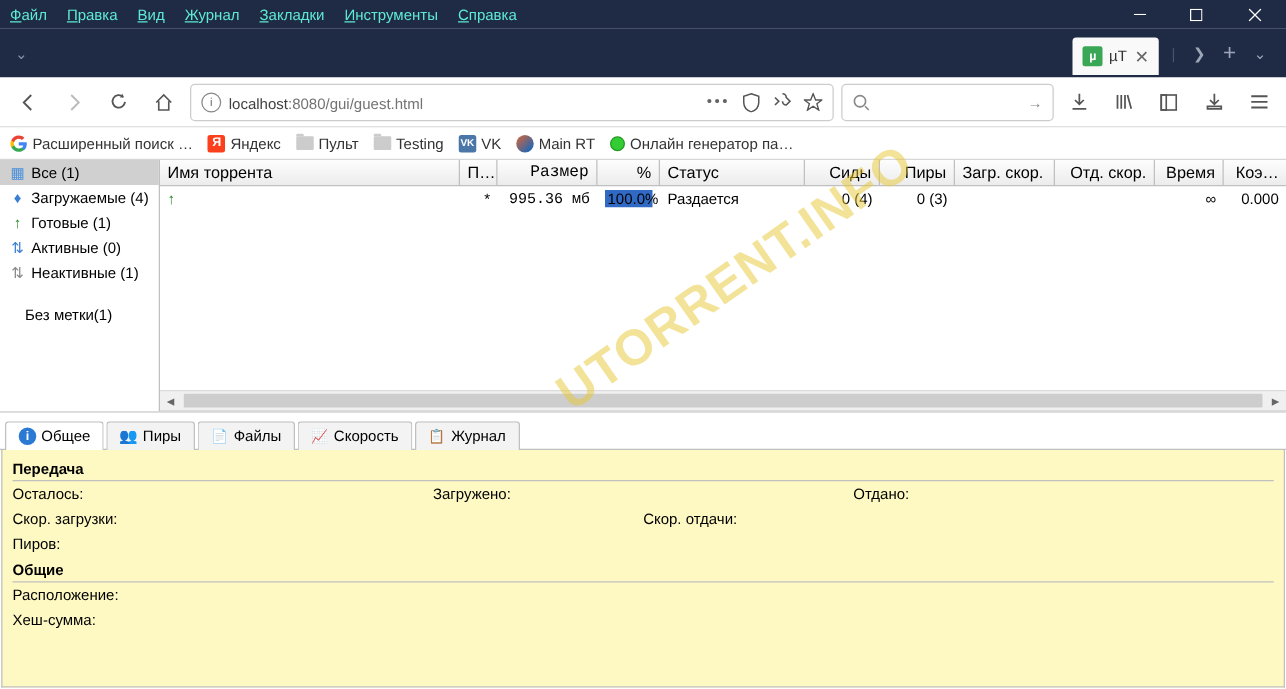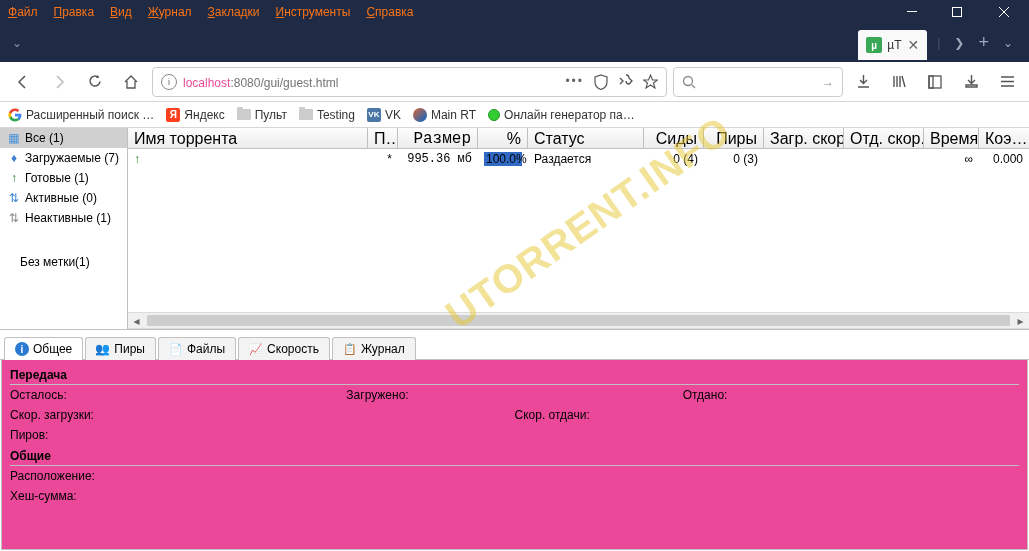--- a/index.html
+++ b/index.html
@@ -1,74 +1,74 @@
 <!DOCTYPE html>
 <html><head>
 <meta charset="utf-8">
 <style>
 * { box-sizing: border-box; margin: 0; padding: 0; font-family: "Segoe UI", Tahoma, sans-serif; font-size: 12px; }
 body { width: 1029px; height: 551px; background: #fff; overflow: hidden; position: relative; }
 
-.titlebar { background: #1f2a44; height: 23px; display: flex; align-items: center; color: #f97316; }
+.titlebar { background: #1f2a44; height: 23px; display: flex; align-items: center; color: #5eead4; }
 .titlebar .menu-item { padding: 2px 8px; cursor: pointer; }
 .titlebar .menu-item u { text-decoration: underline; }
 .titlebar .flex { flex: 1; }
 .win-btn { width: 45px; height: 23px; display: flex; align-items: center; justify-content: center; color: #fff; }
 .win-btn:last-child { width: 50px; }
 
 .tabstrip { background: #1f2a44; height: 39px; display: flex; align-items: center; padding: 0 6px; }
 .tabstrip .left-arrow, .tabstrip .right-group { color: #9da6b8; }
 .tabstrip .flex { flex: 1; }
 .browser-tab { background: #f9f9fa; height: 30px; margin-top: 5px; display: flex; align-items: center; padding: 0 8px; border-radius: 3px 3px 0 0; min-width: 60px; }
 .browser-tab .favicon { width: 16px; height: 16px; background: #3aa757; border-radius: 2px; display: flex; align-items: center; justify-content: center; color: #fff; font-weight: bold; font-size: 10px; margin-right: 5px; }
 .browser-tab .tab-title { color: #333; font-size: 12px; max-width: 20px; overflow: hidden; white-space: nowrap; }
 .browser-tab .tab-close { margin-left: 6px; color: #666; cursor: pointer; font-size: 14px; }
 .right-group { display: flex; align-items: center; gap: 14px; padding: 0 10px; color: #9da6b8; }
 
 .navbar { background: #fff; height: 40px; border-bottom: 1px solid #d7d7d8; display: flex; align-items: center; padding: 0 8px; gap: 6px; }
 .nav-btn { width: 30px; height: 30px; border-radius: 4px; display: flex; align-items: center; justify-content: center; color: #666; }
 .url-box { flex: 1; height: 30px; border: 1px solid #ccc; border-radius: 4px; display: flex; align-items: center; padding: 0 8px; gap: 6px; }
 .url-box .info { width: 16px; height: 16px; border: 1px solid #888; border-radius: 50%; display: flex; align-items: center; justify-content: center; font-size: 9px; color: #666; }
 .url-text { font-size: 14px; color: #333; }
-.url-text .host { color: #ec4899; }
+.url-text .host { color: #404040; }
 .url-text .path { color: #737373; }
 .url-right { margin-left: auto; display: flex; gap: 10px; color: #666; }
 .search-box { width: 170px; height: 30px; border: 1px solid #ccc; border-radius: 4px; display: flex; align-items: center; padding: 0 8px; color: #888; }
 .nav-right { display: flex; gap: 8px; color: #666; }
 .nav-right .nav-btn { width: 28px; }
 
 .bookmarks { background: #fff; height: 26px; border-bottom: 1px solid #d7d7d8; display: flex; align-items: center; padding: 0 8px; gap: 12px; font-size: 12px; }
 .bm { display: flex; align-items: center; gap: 4px; color: #333; cursor: pointer; }
 .bm .g-icon { width: 14px; height: 14px; }
 .folder-icon { width: 14px; height: 11px; background: #ccc; border-radius: 1px; position: relative; }
 .folder-icon::before { content: ''; position: absolute; top: -2px; left: 0; width: 6px; height: 2px; background: #ccc; border-radius: 1px 1px 0 0; }
 
 .content { display: flex; height: 202px; border-bottom: 1px solid #c0c0c0; }
 .sidebar { width: 152px; border-right: 1px solid #c0c0c0; background: #fff; padding-top: 0; }
 .side-item { padding: 3px 8px; display: flex; align-items: center; gap: 5px; cursor: pointer; }
 .side-item.selected { background: #d0d0d0; }
 .side-item .ico { width: 12px; display: flex; justify-content: center; }
-.side-item.noicon { padding-left: 20px; margin-top: 24px; }
+.side-item.noicon { padding-left: 20px; margin-top: 14px; }
 
 .main { flex: 1; display: flex; flex-direction: column; }
 .headers { display: flex; background: linear-gradient(#fdfdfd, #ececec); border-bottom: 1px solid #c0c0c0; height: 21px; }
-.hcell { border-right: 1px solid #c0c0c0; padding: 2px 6px; font-size: 16px; white-space: nowrap; overflow: hidden; }
+.hcell { border-right: 1px solid #c0c0c0; padding: 2px 6px; font-size: 13px; white-space: nowrap; overflow: hidden; }
 .row { display: flex; height: 20px; align-items: center; }
 .rcell { padding: 0 6px; font-size: 12px; white-space: nowrap; overflow: hidden; }
 .pct { background: #316ac5; color: #000000; text-align: left; padding: 0 2px; }
 .scroll-h { height: 17px; background: #f0f0f0; border-top: 1px solid #dcdcdc; border-bottom: 1px solid #dcdcdc; margin-top: auto; display: flex; }
 .scroll-h .arrow { width: 17px; display: flex; align-items: center; justify-content: center; color: #666; }
 .scroll-h .thumb { flex: 1; background: #cdcdcd; margin: 2px; border-radius: 1px; }
 
 .detail-tabs { display: flex; background: #fff; border-bottom: 1px solid #c0c0c0; height: 24px; margin-top: 6px; padding-left: 4px; }
 .dtab { display: flex; align-items: center; gap: 4px; padding: 2px 10px; border: 1px solid #c0c0c0; border-bottom: none; border-radius: 3px 3px 0 0; background: #f3f3f3; margin-right: 2px; cursor: pointer; position: relative; top: 1px; }
 .dtab.active { background: #fff; z-index: 2; }
 .dtab .di { width: 14px; height: 14px; display: flex; align-items: center; justify-content: center; border-radius: 50%; }
 
-.detail-body { border: 1px solid #c0c0c0; border-top: none; padding: 4px 8px 12px 8px; background: #ec4899; height: 190px; margin: 0 1px;}
+.detail-body { border: 1px solid #c0c0c0; border-top: none; padding: 4px 8px 12px 8px; background: #fef9c3; height: 190px; margin: 0 1px;}
 .sect { font-weight: bold; border-bottom: 1px solid #c0c0c0; padding: 4px 0 2px 0; }
 .frow { display: flex; padding: 3px 0; }
 .fcol { flex: 1; display: flex; }
 .flabel { min-width: 110px; }
 
 .watermark { position: absolute; top: 200px; left: 420px; font-size: 40px; font-weight: bold; color: rgba(230, 200, 50, 0.5); transform: rotate(-35deg); pointer-events: none; letter-spacing: 1px; }
 
 .c-w1 { width: 240px; } .c-w2 { width: 30px; } .c-w3 { width: 80px; text-align: right; font-family: Liberation Mono, monospace; } .c-w4 { width: 50px; } .c-w5 { width: 116px; } .c-w6 { width: 60px; text-align: right;} .c-w7 { width: 60px; text-align: right;} .c-w8 { width: 80px; } .c-w9 { width: 80px; } .c-w10 { width: 55px; text-align: right; } .c-w11 { width: 50px; text-align: right; }
 
 svg { display: block; }
@@ -237,21 +237,21 @@
 </div>
 
 <div class="content">
   <div class="sidebar">
     <div class="side-item selected">
         <span class="ico" style="color:#4a90d9;">▦</span>
         <span>Все (1)</span>
       </div>
     <div class="side-item">
         <span class="ico" style="color:#3a7fd5;">♦</span>
-        <span>Загружаемые (7)</span>
+        <span>Загружаемые (4)</span>
       </div>
     <div class="side-item">
         <span class="ico" style="color:#2a8a2a;">↑</span>
         <span>Готовые (1)</span>
       </div>
     <div class="side-item">
         <span class="ico" style="color:#3a7fd5;">⇅</span>
         <span>Активные (0)</span>
       </div>
     <div class="side-item">

